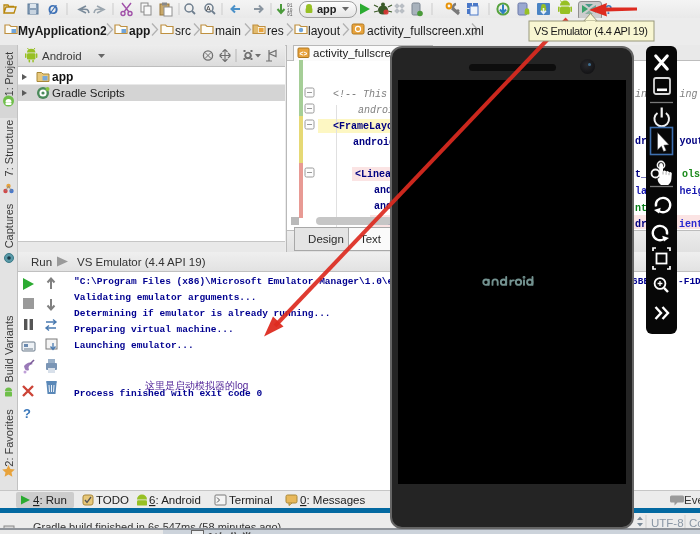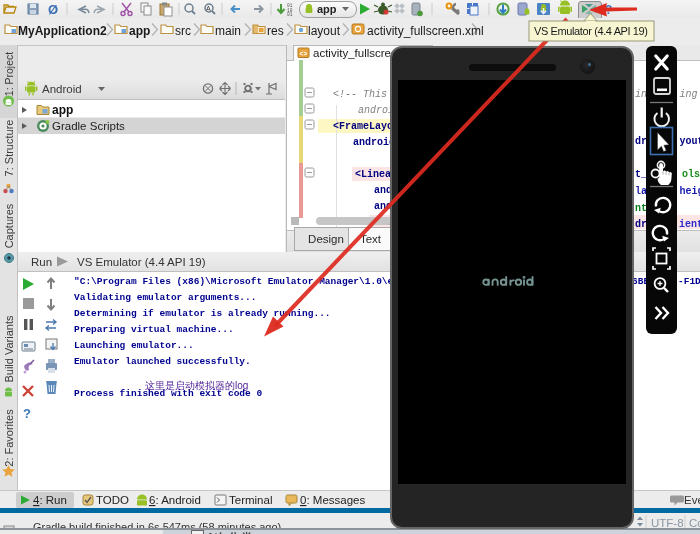--- a/index.html
+++ b/index.html
@@ -213,21 +213,21 @@
 
     <g fill="#6fbf4a">
           <path d="M5 346 a3.5 3.5 0 0 1 7 0 Z"></path>
           <rect x="5" y="346.6" width="7" height="5" rx="1.2"></rect>
         </g>
 
     <path d="M8.5 420 L10.4 424 L14.8 424.5 L11.5 427.5 L12.4 431.8 L8.5 429.5 L4.6 431.8 L5.5 427.5 L2.2 424.5 L6.6 424 Z" fill="#e8a33c"></path>
   </svg>
 </div>
 
-<div class="abs" id="projpanel" style="left:18px;top:45px;width:267px;height:207px;background:#fff;margin-top:33px;">
+<div class="abs" id="projpanel" style="left:18px;top:45px;width:267px;height:207px;background:#fff;">
 
   <div class="abs" style="left:0;top:0;width:267px;height:21px;background:linear-gradient(#ededed,#dcdcdc);border-bottom:1px solid #bdbdbd;"></div>
   <svg width="267" height="21" style="position:absolute;left:0;top:0">
     <g fill="#97c024">
           <path d="M9 7.5 a4.2 3.8 0 0 1 8.4 0 Z"></path>
           <line x1="10.5" y1="4.5" x2="9.5" y2="3" stroke="#97c024"></line>
           <line x1="15.9" y1="4.5" x2="16.9" y2="3" stroke="#97c024"></line>
           <rect x="9" y="8.3" width="8.4" height="6.2" rx="1.2"></rect>
           <rect x="7" y="8.3" width="1.5" height="4.8" rx="0.75"></rect>
           <rect x="17.9" y="8.3" width="1.5" height="4.8" rx="0.75"></rect>
@@ -380,21 +380,20 @@
           <line x1="36" y1="114" x2="35.5" y2="121"></line>
         </g>
   </svg>
 
   <div class="abs" style="left:50px;top:19px;width:330px;height:200px;overflow:hidden;">
     <div class="abs con" style="left:6px;top:5px;">"C:\Program Files (x86)\Microsoft Emulator Manager\1.0\emulator</div>
     <div class="abs con" style="left:6px;top:21px;">Validating emulator arguments...</div>
     <div class="abs con" style="left:6px;top:37px;">Determining if emulator is already running...</div>
     <div class="abs con" style="left:6px;top:53px;">Preparing virtual machine...</div>
     <div class="abs con" style="left:6px;top:69px;">Launching emulator...</div>
-    <div class="abs con" style="left:6px;top:85px;">Emulator launched successfully.</div>
     <div class="abs con" style="left:6px;top:117px;">Process finished with exit code 0</div>
   </div>
 
   <div class="abs con" style="left:614px;top:24px;">6BE</div>
   <div class="abs con" style="left:660px;top:24px;">-F1DD</div>
 
   <div class="abs" style="left:127px;top:127px;font-size:10px;color:#4c1d95;font-family:'Liberation Sans';">这里是启动模拟器的log</div>
 </div>
 
 <div class="abs" id="bottombar" style="left:0;top:490px;width:700px;height:18px;background:#ececec;border-top:1px solid #c6c6c6;">

